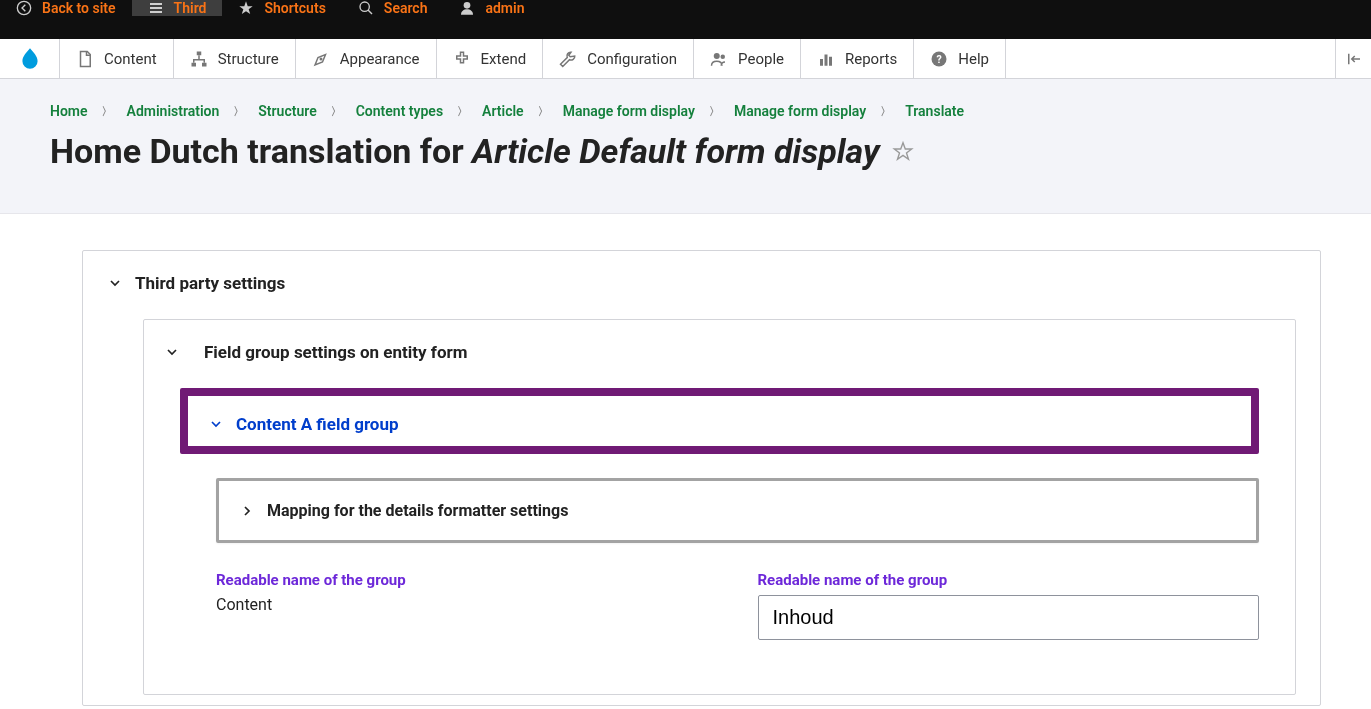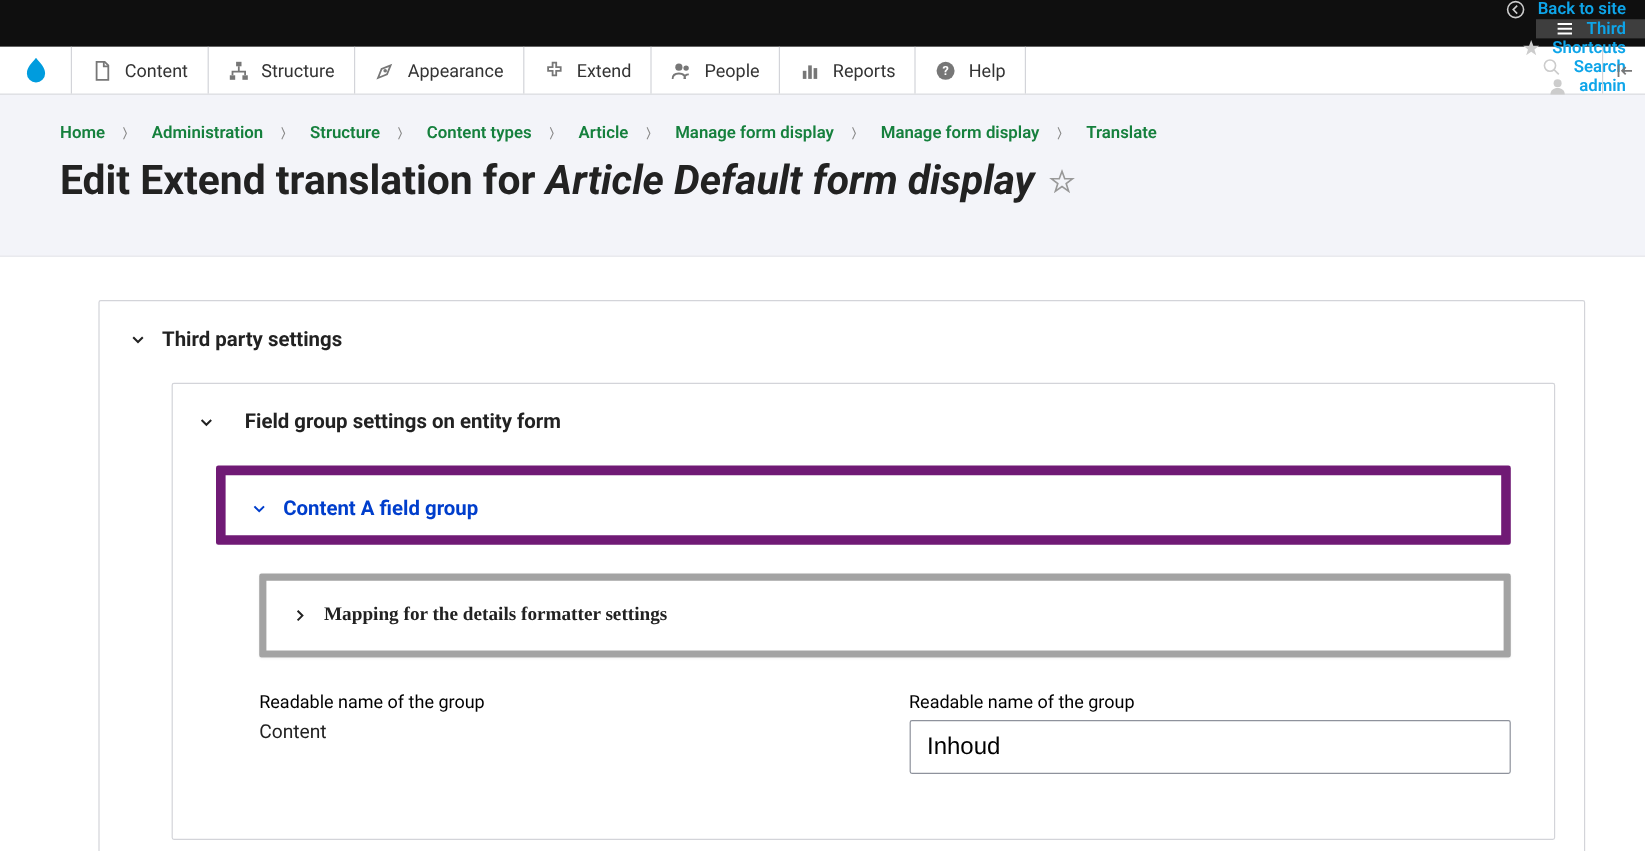--- a/index.html
+++ b/index.html
@@ -1,19 +1,19 @@
 <!DOCTYPE html>
 <html><head>
 <meta charset="utf-8">
 <style>
 * { box-sizing: border-box; margin: 0; padding: 0; }
 body { font-family: -apple-system, BlinkMacSystemFont, "Segoe UI", Roboto, sans-serif; background: #fff; }
 
 
-.toolbar { background: #0f0f0f; height: 39px; display: flex; align-items: flex-end; color: #0ea5e9; font-size: 14px; flex-direction: column; }
+.toolbar { background: #0f0f0f; height: 39px; display: flex; align-items: flex-start; color: #f97316; font-size: 14px; }
 .toolbar-item { display: flex; align-items: center; padding: 0 16px; gap: 10px; cursor: pointer; font-weight: 600; }
 .toolbar-item.active { background: #3e3e3e; }
 .toolbar-item svg, .toolbar-item .ico { width: 16px; height: 16px; fill: #ccc; }
 
 
 .admin-tabs { background: #fff; height: 40px; display: flex; align-items: stretch; border-bottom: 1px solid #d3d4d9; font-size: 15px; }
 .admin-tabs .logo { width: 60px; display: flex; align-items: center; justify-content: center; border-right: 1px solid #d3d4d9; }
 .admin-tab { display: flex; align-items: center; padding: 0 16px; gap: 10px; border-right: 1px solid #d3d4d9; cursor: pointer; color: #333; }
 .admin-tab svg { width: 18px; height: 18px; fill: #777; }
 .admin-tabs .spacer { flex: 1; }
@@ -31,25 +31,25 @@
 
 .content { padding: 36px 50px; }
 .details-block { border: 1px solid #d3d4d9; border-radius: 2px; padding: 18px 24px 24px; margin-bottom: 20px; background: #fff; }
 .summary { display: flex; align-items: center; gap: 12px; font-size: 17px; font-weight: 700; color: #222; cursor: pointer; padding: 4px 0; }
 .summary .chev { width: 16px; height: 16px; }
 .nested { margin-left: 36px; margin-top: 22px; }
 .highlighted { border: 8px solid #701a75; border-radius: 2px; padding: 14px 20px 8px; }
 .highlighted .summary { color: #003ecc; font-size: 17px; font-weight: 700; }
 .highlighted .summary .chev path { stroke: #003ecc; }
 .inner-content { margin-left: 36px; margin-top: 24px; }
-.mapping { border: 6px solid #a3a3a3; border-radius: 2px; padding: 16px 20px; margin-bottom: 28px; box-shadow: 0 1px 2px rgba(0,0,0,0.05); font-family: Liberation Serif, serif; }
+.mapping { border: 3px solid #a3a3a3; border-radius: 2px; padding: 16px 20px; margin-bottom: 28px; box-shadow: 0 1px 2px rgba(0,0,0,0.05); }
 .mapping .summary { font-size: 16px; font-weight: 700; color: #222; }
 .field-row { display: flex; gap: 40px; }
 .field-col { flex: 1; max-width: 520px; }
-.field-label { font-size: 15px; font-weight: 400; color: #000000; margin-bottom: 6px; }
+.field-label { font-size: 15px; font-weight: 700; color: #6d28d9; margin-bottom: 6px; }
 .field-value { font-size: 16px; color: #222; }
 .text-input { width: 100%; padding: 10px 14px; font-size: 20px; border: 1px solid #8e929c; border-radius: 2px; }
 .details-outer { padding-bottom: 10px; margin-left: 32px; }
 .inner-details-wrap { border: 1px solid #d3d4d9; border-radius: 2px; padding: 18px 0 24px; }
 </style>
 </head>
 <body>
 
 <div class="toolbar">
   <div class="toolbar-item">
@@ -117,20 +117,26 @@
     <span>Appearance</span>
   </div>
   <div class="admin-tab">
     <svg viewBox="0 0 24 24">
         <path d="M10 3h4v5h5v4h-5v5h-4v-5H5V8h5z" fill="none" stroke="#777" stroke-width="2"></path>
       </svg>
     <span>Extend</span>
   </div>
   <div class="admin-tab">
     <svg viewBox="0 0 24 24">
+        <path d="M21 8a5 5 0 01-7 5L5 22l-3-3 9-9a5 5 0 015-7l-3 4 2 2z" fill="none" stroke="#777" stroke-width="2"></path>
+      </svg>
+    <span>Configuration</span>
+  </div>
+  <div class="admin-tab">
+    <svg viewBox="0 0 24 24">
         <circle cx="9" cy="8" r="4" fill="#777"></circle>
         <circle cx="17" cy="9" r="3" fill="#777"></circle>
         <path d="M2 21c0-4 3-6 7-6s7 2 7 6M15 21c0-3 2-5 5-5" fill="none" stroke="#777" stroke-width="2"></path>
       </svg>
     <span>People</span>
   </div>
   <div class="admin-tab">
     <svg viewBox="0 0 24 24">
         <rect x="4" y="12" width="4" height="9" fill="#777"></rect>
         <rect x="10" y="6" width="4" height="15" fill="#777"></rect>
@@ -165,21 +171,21 @@
       <span class="sep">〉</span>
     <a>Article</a>
       <span class="sep">〉</span>
     <a>Manage form display</a>
       <span class="sep">〉</span>
     <a>Manage form display</a>
       <span class="sep">〉</span>
     <a>Translate</a>
   </nav>
   <h1 class="page-title">
-    <span><span>Edit Extend translation for </span><em>Article Default form display</em></span>
+    <span><span>Home Dutch translation for </span><em>Article Default form display</em></span>
     <svg class="star-icon" viewBox="0 0 24 24">
         <path d="M12 3l2.5 6.8h7l-5.7 4.4 2.2 6.8L12 16.8 6 21l2.2-6.8L2.5 9.8h7z" fill="none" stroke="#999" stroke-width="1.5"></path>
       </svg>
   </h1>
 </div>
 
 <div class="content">
   <div class="details-block details-outer">
     <div class="summary">
       <svg class="chev" viewBox="0 0 24 24">

